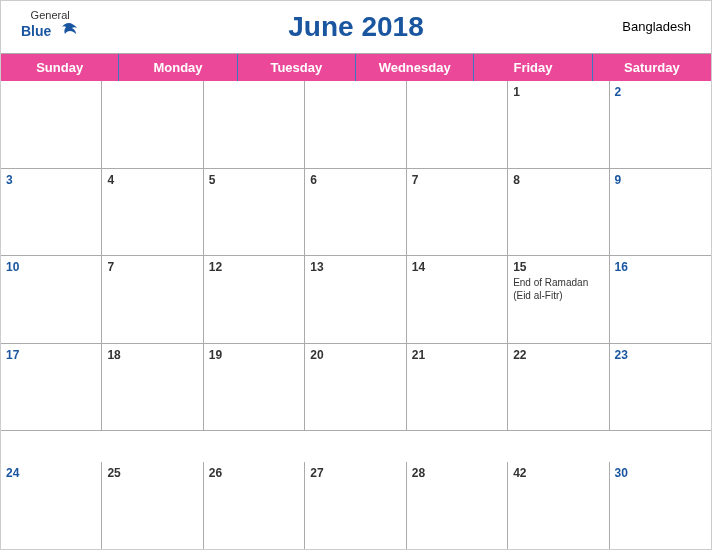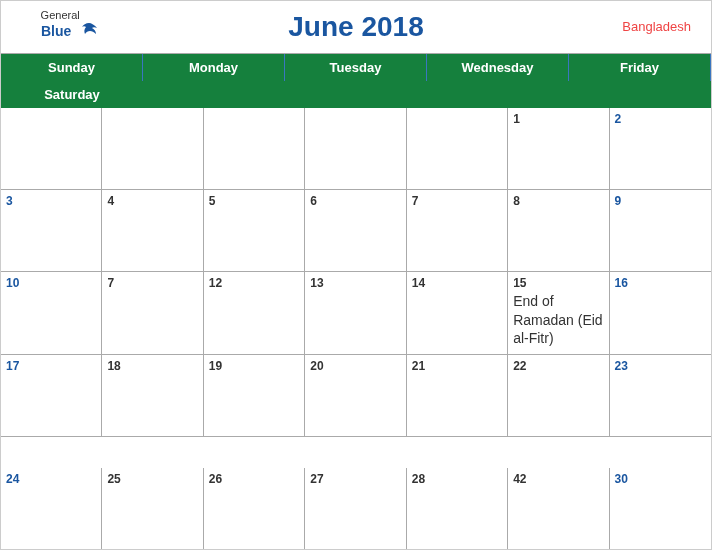--- a/index.html
+++ b/index.html
@@ -46,32 +46,32 @@
     .title {
       font-size: 28px;
       color: #1a56a0;
       font-weight: bold;
     }
     .country {
       position: absolute;
       right: 20px;
       top: 18px;
       font-size: 13px;
-      color: #ef4444;
+      color: #000000;
     }
     .calendar-grid {
       flex: 1;
       display: flex;
       flex-direction: column;
       border-top: 1px solid #aaa;
     }
     .day-headers {
       display: grid;
-      grid-template-columns: repeat(5, 1fr);
-      background: #15803d;
+      grid-template-columns: repeat(6, 1fr);
+      background: #ec4899;
     }
     .day-header {
       color: #fff;
       text-align: center;
       padding: 6px 2px;
       font-size: 13px;
       font-weight: bold;
       border-right: 1px solid #3a76c0;
     }
     .day-header:last-child {
@@ -108,34 +108,34 @@
     }
     .day-number {
       font-size: 12px;
       color: #333;
       font-weight: bold;
     }
     .day-cell.weekend .day-number {
       color: #1a56a0;
     }
     .event-text {
-      font-size: 14px;
+      font-size: 10px;
       color: #333;
       margin-top: 2px;
       line-height: 1.3;
     }
   </style>
 </head>
 <body>
 
 <div class="calendar-container">
   <div class="header">
     <div class="logo">
       <span class="logo-text-general">General</span>
-      <div style="display:flex; align-items:center; gap:8px;margin-left:20px;">
+      <div style="display:flex; align-items:center; gap:8px;">
         <span class="logo-text-blue">Blue</span>
         <svg width="20" height="20" viewBox="0 0 20 20">
           <path d="M10 2 C12 2, 16 4, 18 7 C16 6, 14 6, 13 7 C15 8, 17 10, 17 13 C15 11, 13 10, 11 10 C9 10, 7 11, 6 13 C5 11, 5 8, 7 6 C6 5, 4 5, 3 6 C4 4, 7 2, 10 2Z" fill="#1a56a0"></path>
         </svg>
       </div>
     </div>
     <h1 class="title">June 2018</h1>
     <div class="country">Bangladesh</div>
   </div>
 

